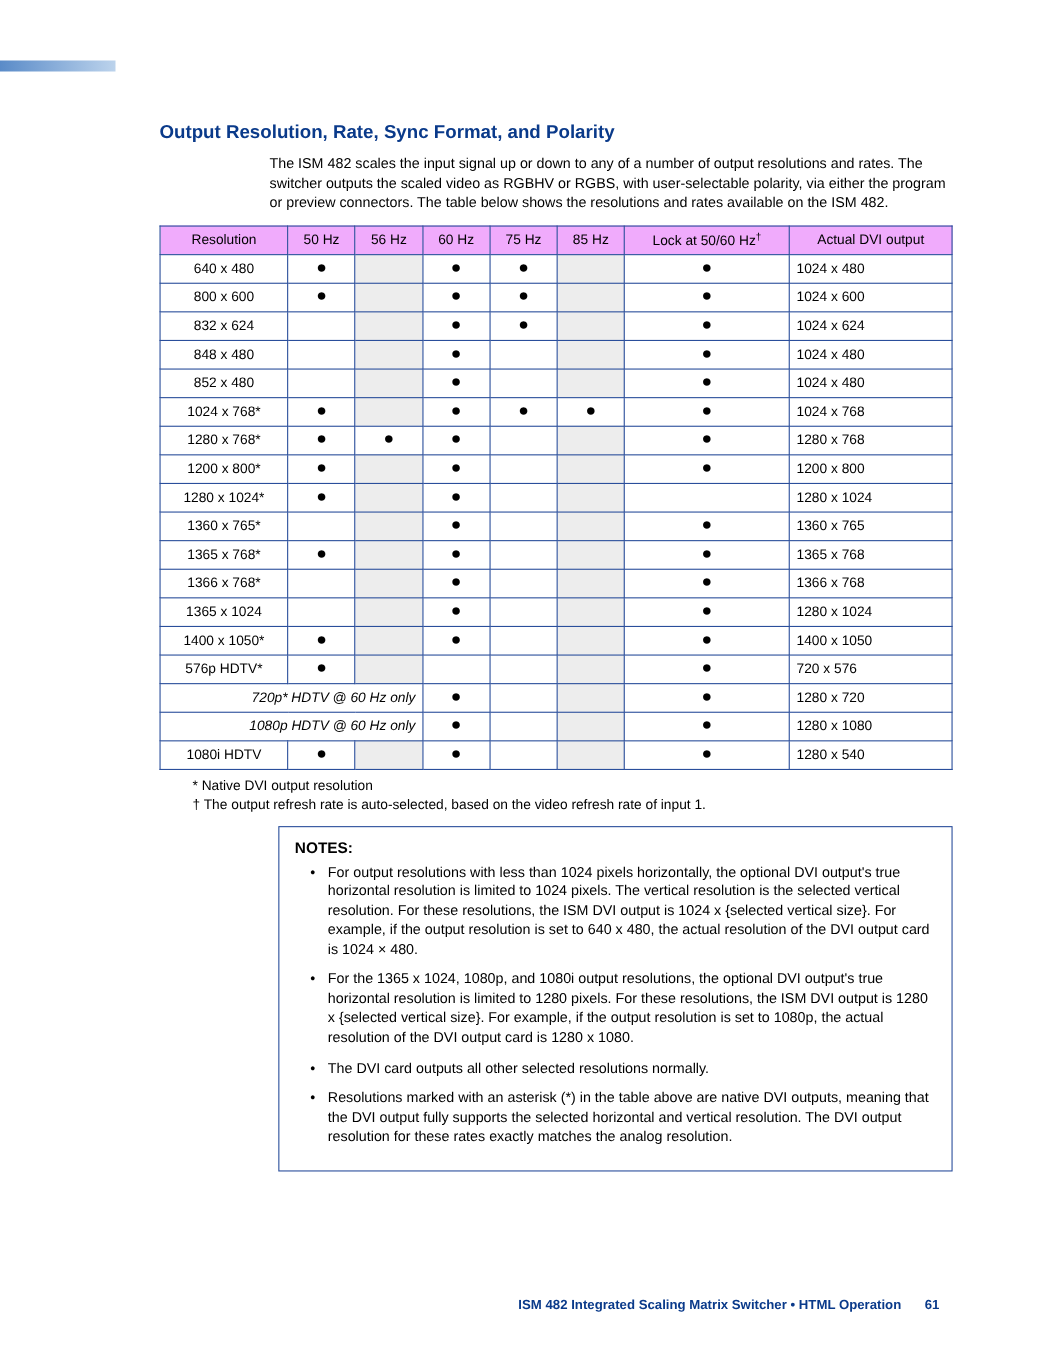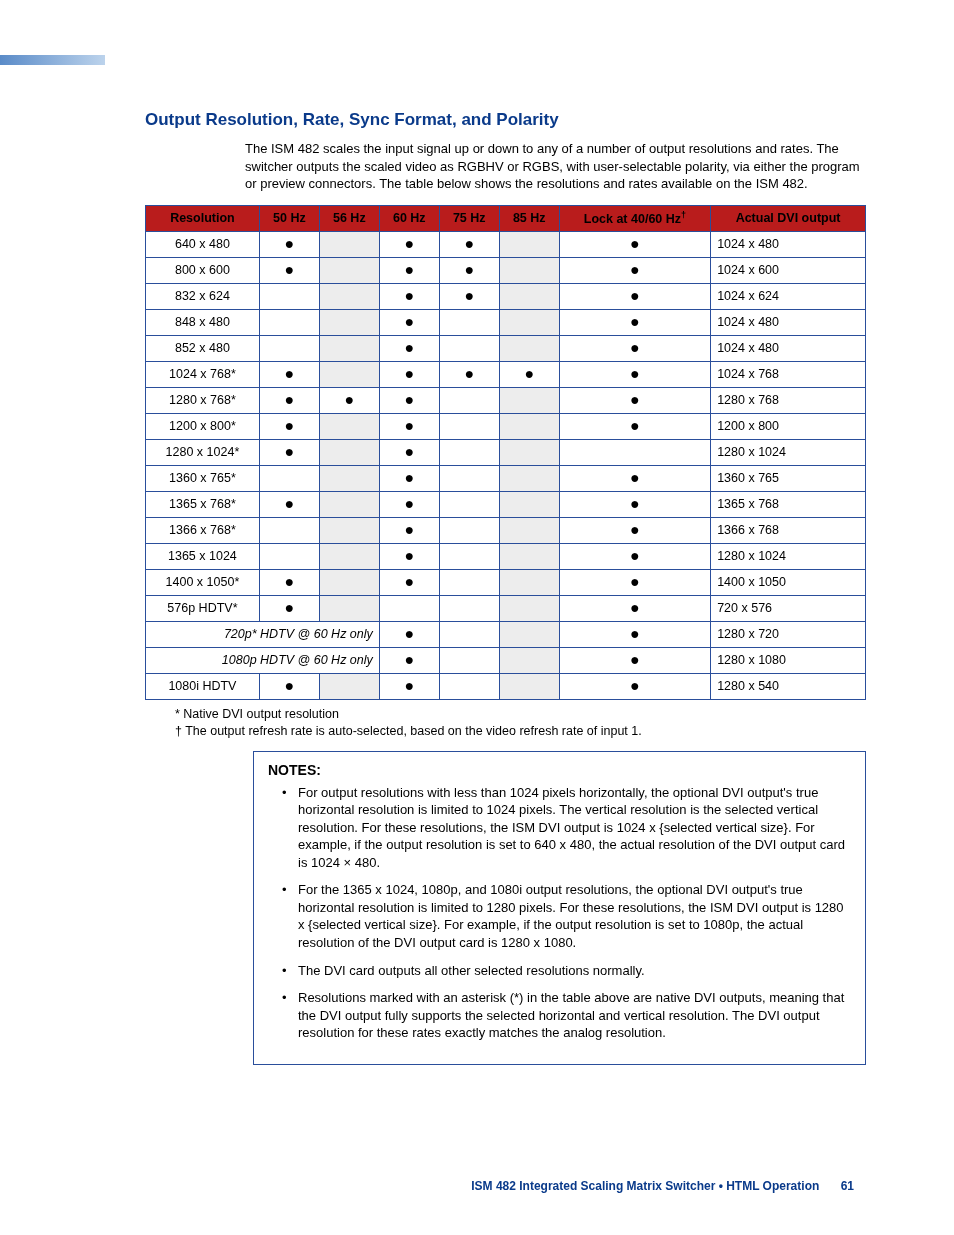--- a/index.html
+++ b/index.html
@@ -36,22 +36,22 @@
     width: 100%;
     font-size: 12.5px;
   }
   table.res th, table.res td {
     border: 1px solid #2a4e9b;
     padding: 4px 6px;
     text-align: center;
     height: 26px;
   }
   table.res th {
-    font-weight: bold;
-    background: #b91c1c;
+    font-weight: normal;
+    background: #f0abfc;
     text-align: center;
   }
   table.res td.res-label { text-align: center; white-space: nowrap; }
   table.res td.dvi { text-align: left; white-space: nowrap; }
   table.res td.shade { background: #ededed; }
   table.res td.span-left { text-align: right; padding-left: 10px; font-style: italic; }
   .dot { font-size: 16px; line-height: 1; }
   .footnotes {
     margin: 6px 0 10px 30px;
     font-size: 12.5px;
@@ -107,21 +107,21 @@
 
   <table class="res">
     <thead>
       <tr>
         <th>Resolution</th>
         <th>50 Hz</th>
         <th>56 Hz</th>
         <th>60 Hz</th>
         <th>75 Hz</th>
         <th>85 Hz</th>
-        <th><span>Lock at 40/60 Hz</span><span class="sup">†</span></th>
+        <th><span>Lock at 50/60 Hz</span><span class="sup">†</span></th>
         <th>Actual DVI output</th>
       </tr>
     </thead>
     <tbody id="tbody">
         <tr>
           <td class="res-label">640 x 480</td>
           <td><span class="dot">●</span></td>
           <td class="shade"></td>
           <td><span class="dot">●</span></td>
           <td><span class="dot">●</span></td>

